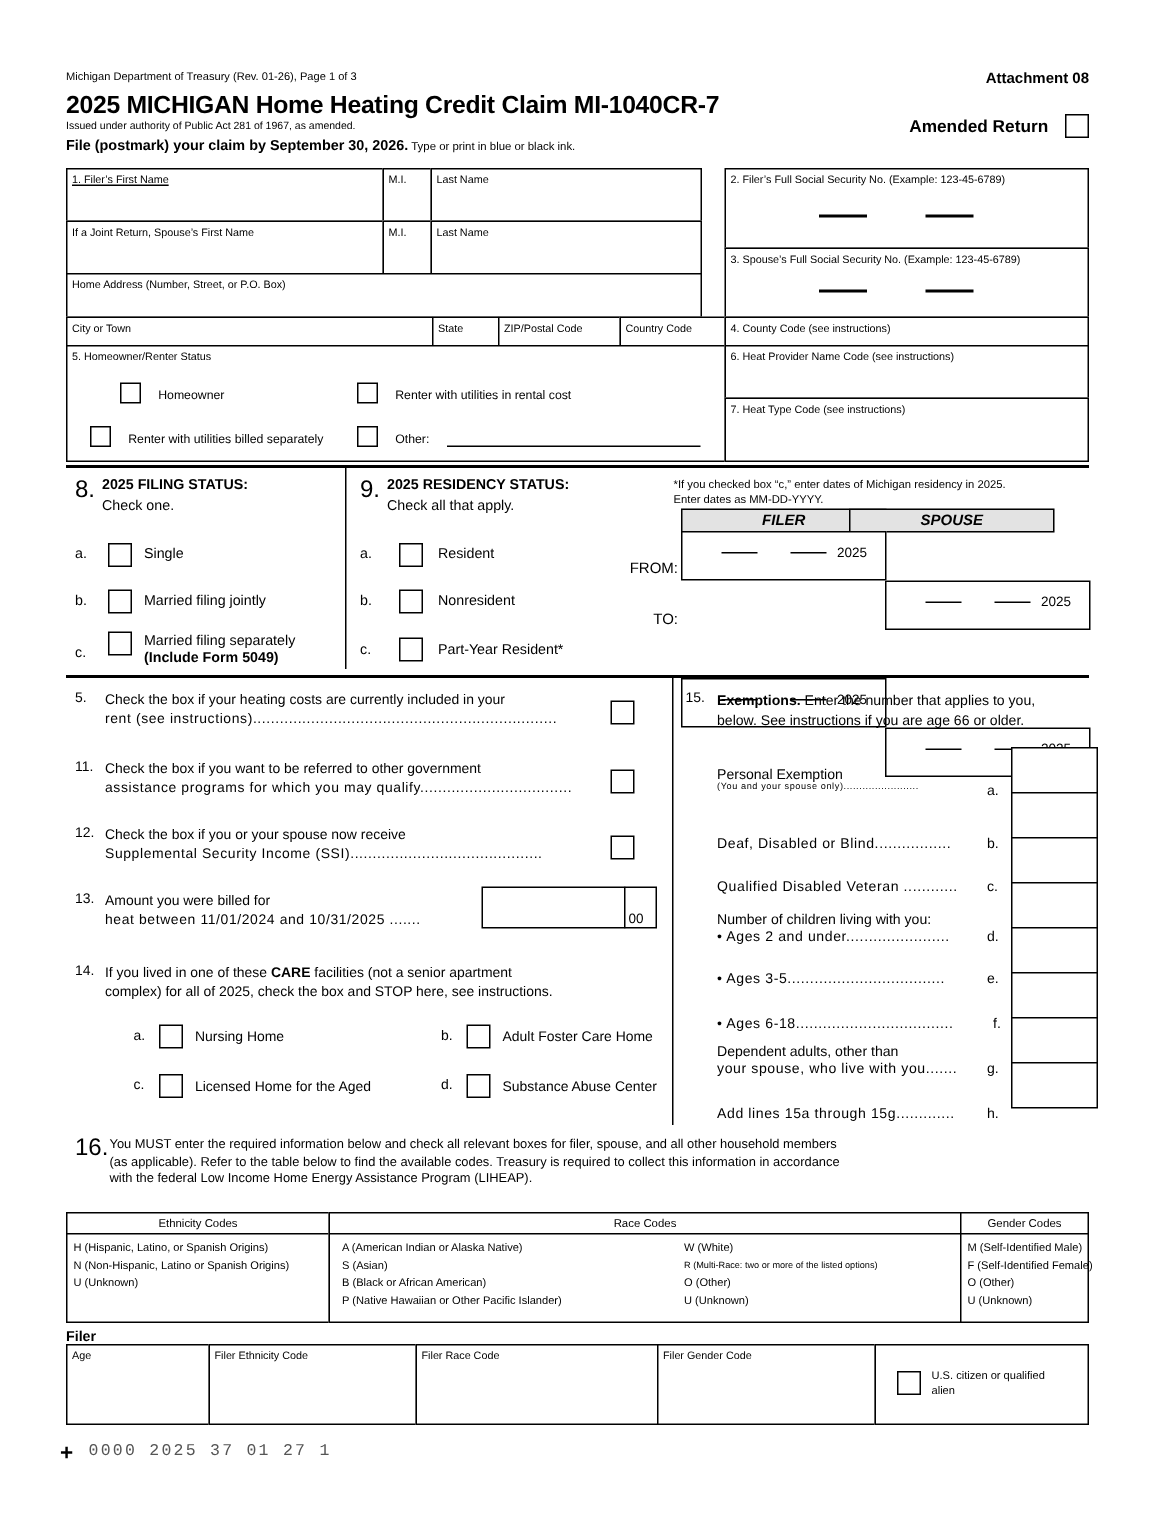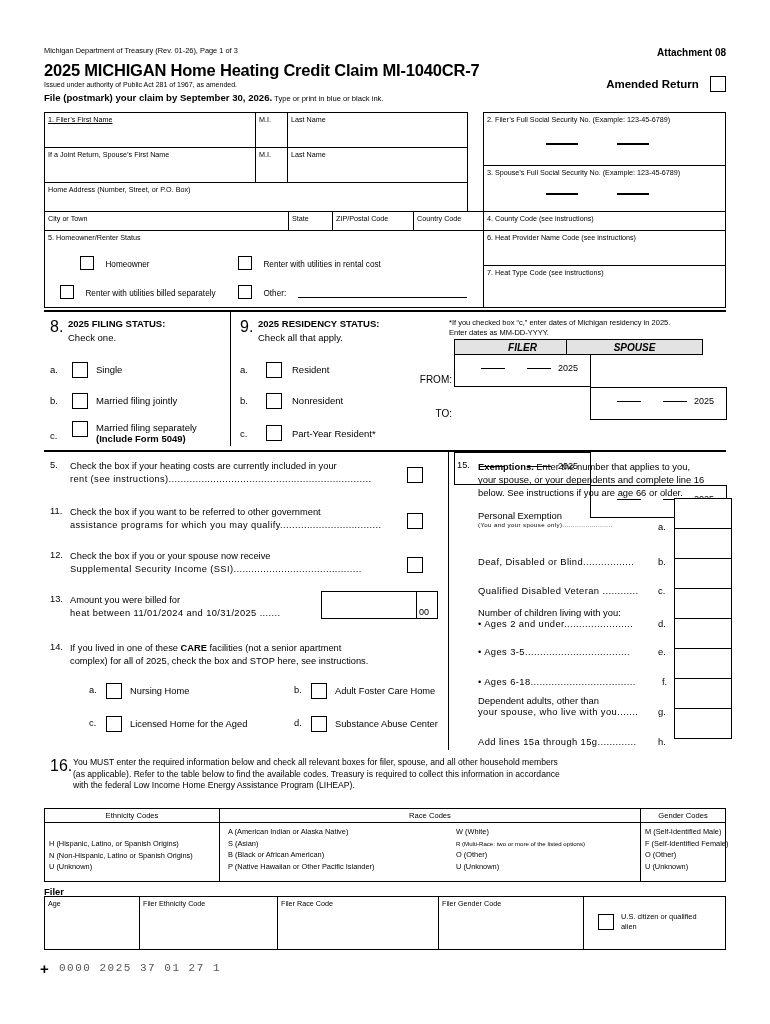--- a/index.html
+++ b/index.html
@@ -309,21 +309,20 @@
     <span class="cb lg abs" style="left:62px;top:266px;"></span>
     <div class="abs ln" style="left:86px;top:268px;">Licensed Home for the Aged</div>
 
     <div class="abs lnnum" style="left:250px;top:268px;">d.</div>
     <span class="cb lg abs" style="left:267px;top:266px;"></span>
     <div class="abs ln" style="left:291px;top:268px;">Substance Abuse Center</div>
 
     <div class="abs lnnum" style="left:413px;top:10px;">15.</div>
     <div class="abs exrow" style="left:434px;top:10px;width:250px;line-height:13px;">
       <div><span class="b">Exemptions.</span><span> Enter the number that applies to you,</span></div>
-      <div>your spouse, or your dependents and complete line 16</div>
       <div>below. See instructions if you are age 66 or older.</div>
     </div>
 
     <div class="abs exrow" style="left:434px;top:60px;">Personal Exemption</div>
     <div class="abs tiny dots" style="left:434px;top:71px;">(You and your spouse only)........................</div>
     <div class="abs exrow dots" style="left:434px;top:106px;">Deaf, Disabled or Blind.................</div>
     <div class="abs exrow dots" style="left:434px;top:135px;">Qualified Disabled Veteran ............</div>
     <div class="abs exrow" style="left:434px;top:157px;">Number of children living with you:</div>
     <div class="abs exrow dots" style="left:434px;top:168px;">• Ages 2 and under.......................</div>
     <div class="abs exrow dots" style="left:434px;top:196px;">• Ages 3-5...................................</div>
@@ -356,21 +355,21 @@
     <div>You MUST enter the required information below and check all relevant boxes for filer, spouse, and all other household members</div>
     <div>(as applicable). Refer to the table below to find the available codes. Treasury is required to collect this information in accordance</div>
     <div>with the federal Low Income Home Energy Assistance Program (LIHEAP).</div>
   </div>
 
   <div class="abs" id="codes">
     <div class="abs ct-h" style="left:0;top:0;width:176px;height:15px;">Ethnicity Codes</div>
     <div class="abs ct-h" style="left:175px;top:0;width:422px;height:15px;">Race Codes</div>
     <div class="abs ct-h" style="left:596px;top:0;width:86px;height:15px;">Gender Codes</div>
 
-    <div class="abs ct-b" style="left:0;top:14px;width:176px;height:60px;padding-top:15px;">
+    <div class="abs ct-b" style="left:0;top:14px;width:176px;height:60px;padding-top:3px;">
       <div>H (Hispanic, Latino, or Spanish Origins)</div>
       <div>N (Non-Hispanic, Latino or Spanish Origins)</div>
       <div>U (Unknown)</div>
     </div>
 
     <div class="abs ct-b" style="left:175px;top:14px;width:422px;height:60px;padding-top:3px;">
       <div class="abs" style="left:4px;top:3px;">A (American Indian or Alaska Native)</div>
       <div class="abs" style="left:4px;top:14.6px;">S (Asian)</div>
       <div class="abs" style="left:4px;top:26.2px;">B (Black or African American)</div>
       <div class="abs" style="left:4px;top:37.8px;">P (Native Hawaiian or Other Pacific Islander)</div>

